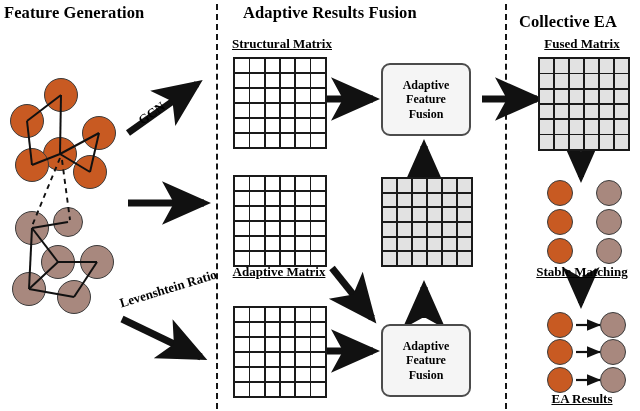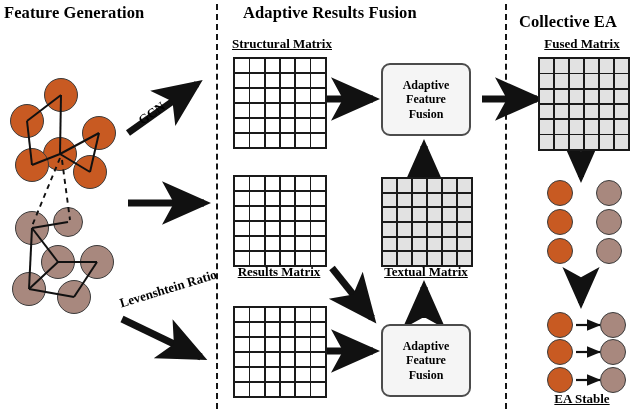--- a/index.html
+++ b/index.html
@@ -227,21 +227,21 @@
       <div class="cell"></div>
       <div class="cell"></div>
       <div class="cell"></div>
       <div class="cell"></div>
       <div class="cell"></div>
       <div class="cell"></div>
       <div class="cell"></div>
       <div class="cell"></div>
       <div class="cell"></div>
     </div>
-  <div class="mat-label" style="left:218px;top:264px;width:122px;">Results Matrix</div>
+  <div class="mat-label" style="left:218px;top:264px;width:122px;">Adaptive Matrix</div>
 
   <div class="matrix" id="m-string" style="left: 233px; top: 306px; width: 90px; height: 88px; grid-template-columns: repeat(6, 1fr); grid-template-rows: repeat(6, 1fr);">
       <div class="cell"></div>
       <div class="cell"></div>
       <div class="cell"></div>
       <div class="cell"></div>
       <div class="cell"></div>
       <div class="cell"></div>
       <div class="cell"></div>
       <div class="cell"></div>
@@ -306,21 +306,20 @@
       <div class="cell"></div>
       <div class="cell"></div>
       <div class="cell"></div>
       <div class="cell"></div>
       <div class="cell"></div>
       <div class="cell"></div>
       <div class="cell"></div>
       <div class="cell"></div>
       <div class="cell"></div>
     </div>
-  <div class="mat-label" style="left:372px;top:264px;width:108px;">Textual Matrix</div>
 
   <div class="fusion-box" style="left:381px;top:63px;width:90px;height:73px;">
     <span>Adaptive</span>
     <span>Feature</span>
     <span>Fusion</span>
   </div>
 
   <div class="fusion-box" style="left:381px;top:324px;width:90px;height:73px;">
     <span>Adaptive</span>
     <span>Feature</span>
@@ -366,22 +365,23 @@
       <div class="cell"></div>
       <div class="cell"></div>
     </div>
 
   <div class="node src" style="left:547px;top:180px;width:26px;height:26px;"></div>
   <div class="node src" style="left:547px;top:209px;width:26px;height:26px;"></div>
   <div class="node src" style="left:547px;top:238px;width:26px;height:26px;"></div>
   <div class="node tgt" style="left:596px;top:180px;width:26px;height:26px;"></div>
   <div class="node tgt" style="left:596px;top:209px;width:26px;height:26px;"></div>
   <div class="node tgt" style="left:596px;top:238px;width:26px;height:26px;"></div>
+  <div class="mat-label" style="left:524px;top:264px;width:116px;">Stable Matching</div>
 
   <div class="node src" style="left:547px;top:312px;width:26px;height:26px;"></div>
   <div class="node src" style="left:547px;top:339px;width:26px;height:26px;"></div>
   <div class="node src" style="left:547px;top:367px;width:26px;height:26px;"></div>
   <div class="node tgt" style="left:600px;top:312px;width:26px;height:26px;"></div>
   <div class="node tgt" style="left:600px;top:339px;width:26px;height:26px;"></div>
   <div class="node tgt" style="left:600px;top:367px;width:26px;height:26px;"></div>
-  <div class="mat-label" style="left:532px;top:391px;width:100px;">EA Stable</div>
+  <div class="mat-label" style="left:532px;top:391px;width:100px;">EA Results</div>
 
 </div>
 
 </body></html>

